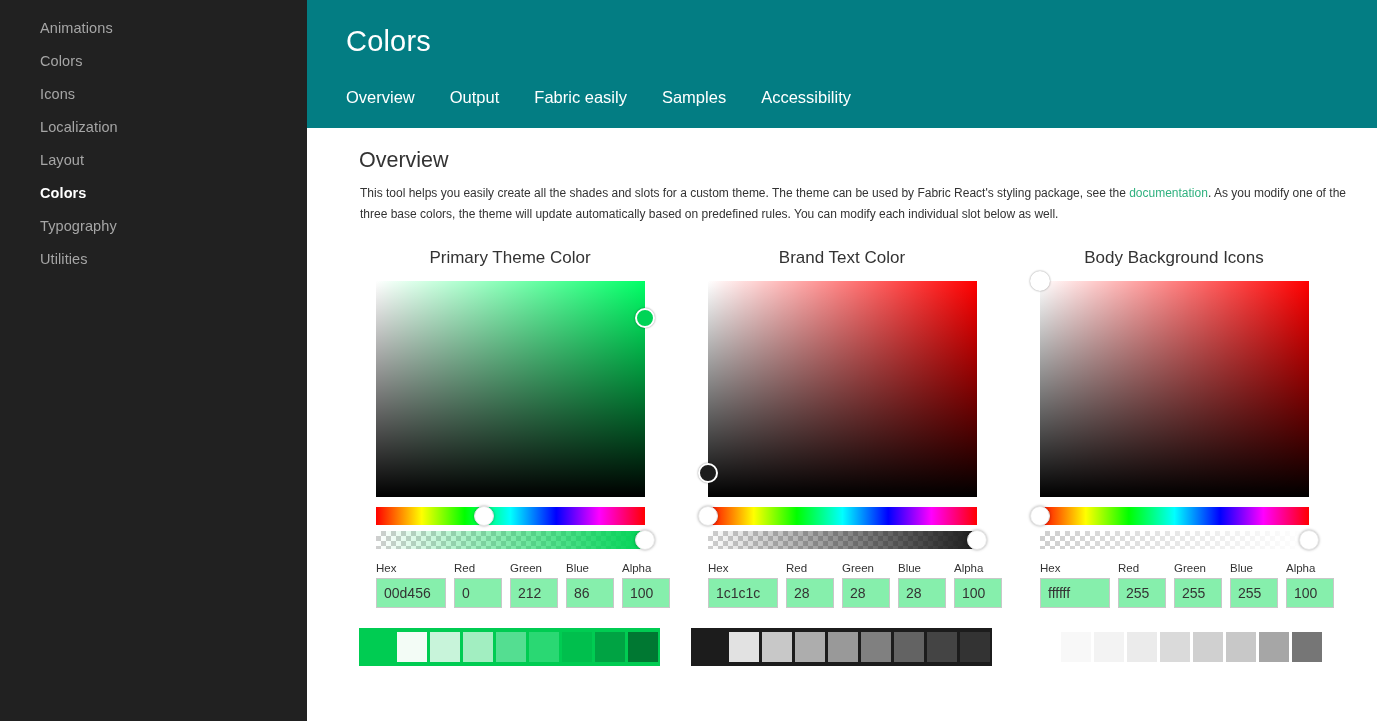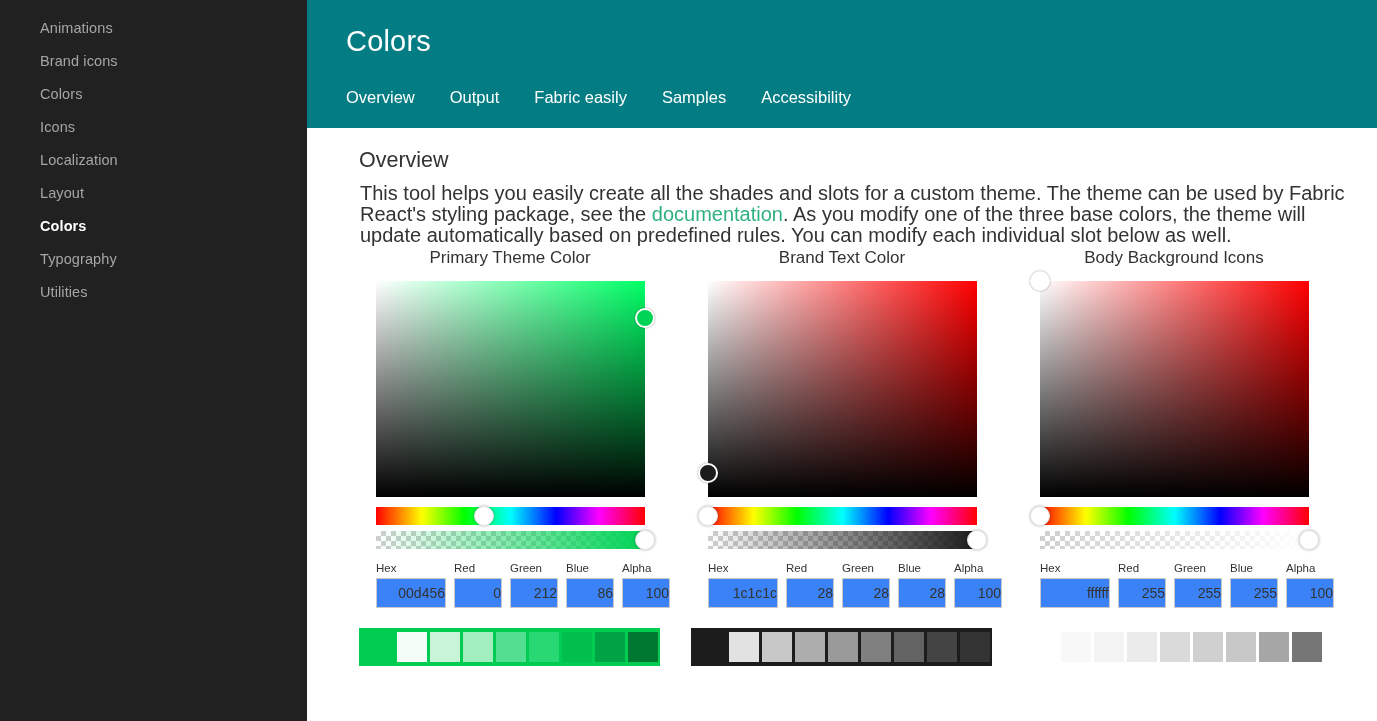--- a/index.html
+++ b/index.html
@@ -75,21 +75,21 @@
     position: absolute;
     left: 52px; top: 20px;
     font-size: 21.5px;
     font-weight: 300;
     color: #333333;
   }
   .desc {
     position: absolute;
     left: 53px; top: 55px;
     width: 1010px;
-    font-size: 20px;
+    font-size: 12px;
     line-height: 21px;
     color: #333333;
   }
   .desc a { color: #2fb17f; text-decoration: none; }
 
   
   .pickers {
     position: absolute;
     left: 0; top: 120px;
     width: 1070px;
@@ -183,25 +183,24 @@
     color: #333333;
     text-align: left;
     margin-bottom: 3px;
     line-height: 14px;
   }
   .field input {
     border: 1px solid #c8c8c8;
     height: 30px;
     font-size: 14px;
     color: #333333;
-    padding: 0 0;
+    padding: 0 7px;
     font-family: "Liberation Sans", sans-serif;
-    background: #3b82f6;
+    background: #86efac;
     outline: none;
-    text-align: right;
   }
   .f-hex input { width: 70px; }
   .f-num input { width: 48px; }
 
   
   .swatches {
     margin-left: 0px;
     margin-top: 20px;
     height: 38px;
     width: 301px;
@@ -212,21 +211,20 @@
   .swatch { width: 30px; height: 30px; margin-right: 3px; }
   .swatch:last-child { margin-right: 0; }
 </style>
 </head>
 <body>
 
 <div id="app">
 
   <nav class="sidebar" id="sidebar">
       <div class="nav-item">Animations</div>
-      <div class="nav-item">Brand icons</div>
       <div class="nav-item">Colors</div>
       <div class="nav-item">Icons</div>
       <div class="nav-item">Localization</div>
       <div class="nav-item">Layout</div>
       <div class="nav-item active">Colors</div>
       <div class="nav-item">Typography</div>
       <div class="nav-item">Utilities</div>
     </nav>
 
   <div class="main">

